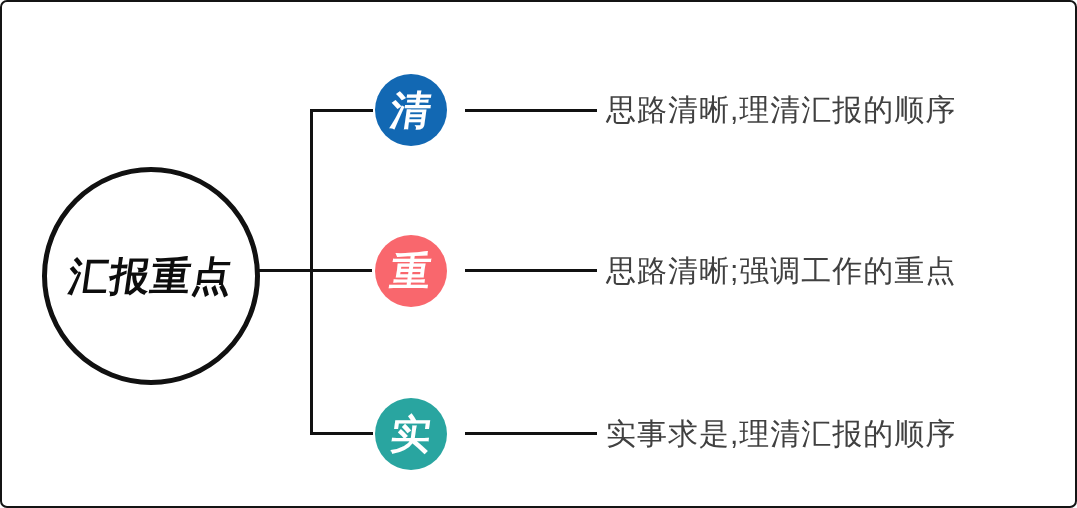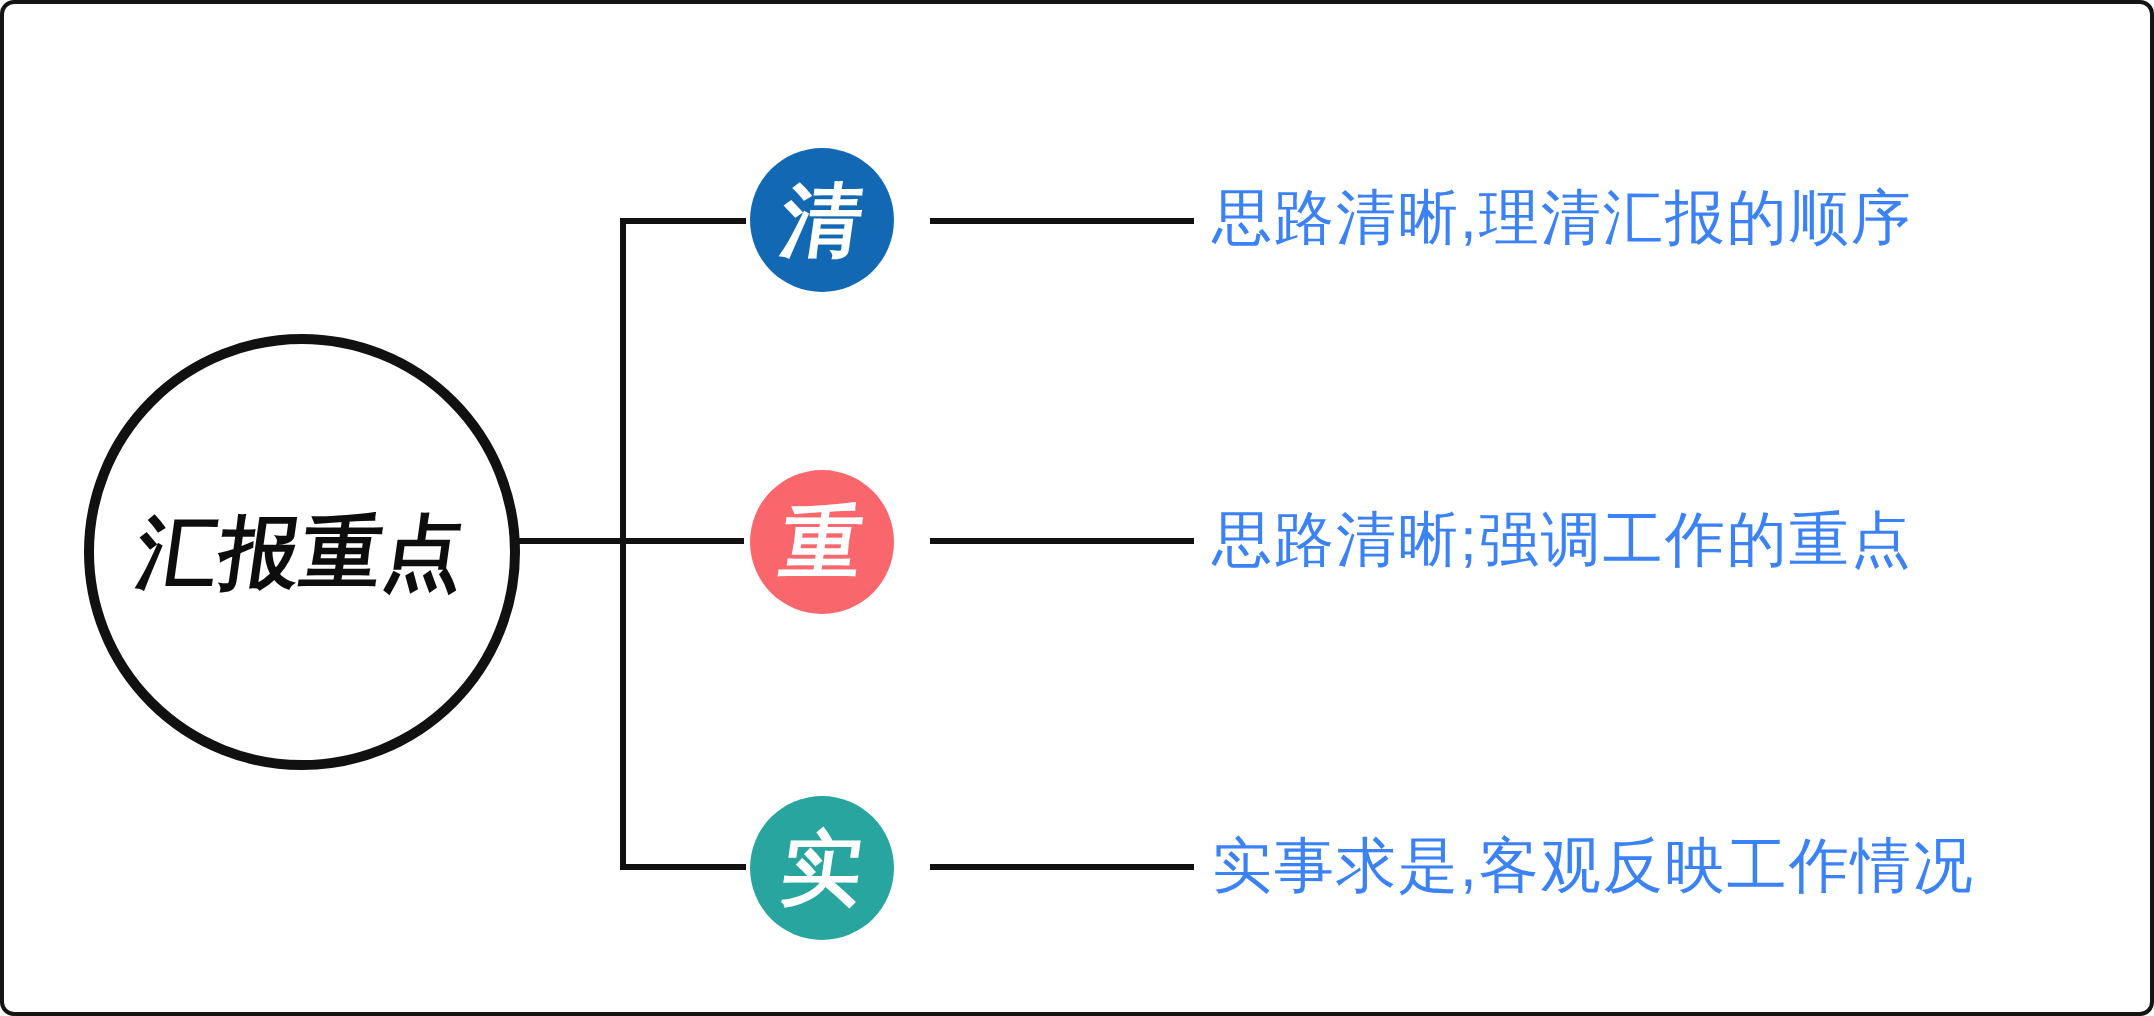--- a/index.html
+++ b/index.html
@@ -73,21 +73,21 @@
   .badge-1 { top: 72px; }
   .badge-2 { top: 233px; }
   .badge-3 { top: 396px; }
   
   .desc {
     position: absolute;
     left: 604px;
     height: 40px;
     line-height: 40px;
     font-size: 30px;
-    color: #3b82f6;
+    color: #404040;
     letter-spacing: 1px;
     white-space: nowrap;
   }
   .desc-1 { top: 88px; }
   .desc-2 { top: 249px; }
   .desc-3 { top: 412px; }
 </style>
 </head>
 <body>
 
@@ -111,15 +111,15 @@
   <div class="desc desc-1">思路清晰,理清汇报的顺序</div>
 
   <div class="badge badge-2" style="background-color: rgb(249, 103, 109);">
     <span>重</span>
   </div>
   <div class="desc desc-2">思路清晰;强调工作的重点</div>
 
   <div class="badge badge-3" style="background-color: rgb(41, 165, 160);">
     <span>实</span>
   </div>
-  <div class="desc desc-3">实事求是,客观反映工作情况</div>
+  <div class="desc desc-3">实事求是,理清汇报的顺序</div>
 
 </div>
 
 </body></html>

